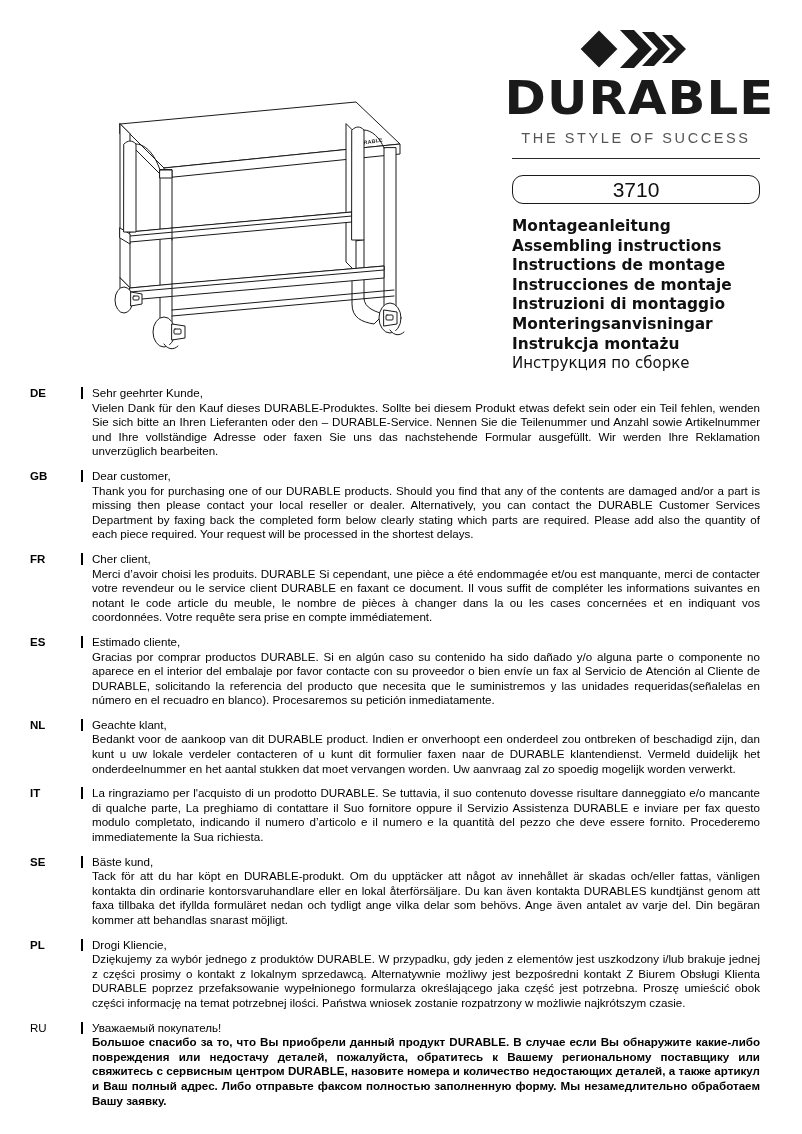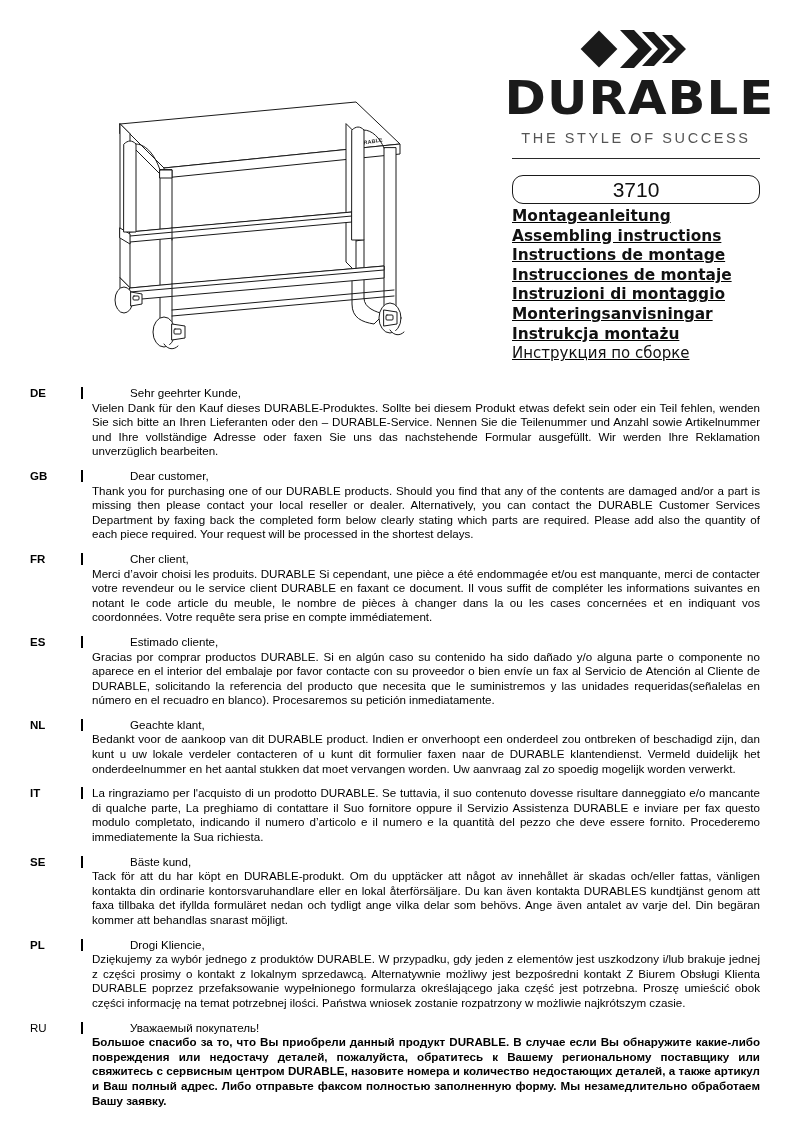--- a/index.html
+++ b/index.html
@@ -80,22 +80,21 @@
     border-radius: 11px;
     height: 27px;
     line-height: 27px;
     text-align: center;
     font-size: 21px;
     font-family: "Liberation Sans", sans-serif;
     color: #111111;
   }
 
   #titles {
-    margin-top: 3px;
-    text-decoration: underline;
+    margin-top: 13px;
   }
   .title-line {
     font-family: "DejaVu Sans", sans-serif;
     font-weight: bold;
     font-size: 15.4px;
     line-height: 19.6px;
     color: #111111;
     white-space: nowrap;
   }
   .title-line.regular {
@@ -133,21 +132,20 @@
     top: 1px;
     width: 2px;
     height: 12px;
     background: #000000;
   }
   .lang-salutation {
     font-family: "Liberation Sans", sans-serif;
     font-size: 11.6px;
     line-height: 14.6px;
     color: #000000;
-    margin-left: 38px;
   }
   .lang-body {
     font-family: "Liberation Sans", sans-serif;
     font-size: 11.6px;
     line-height: 14.6px;
     text-align: justify;
     color: #000000;
     margin-top: 0px;
   }
 

